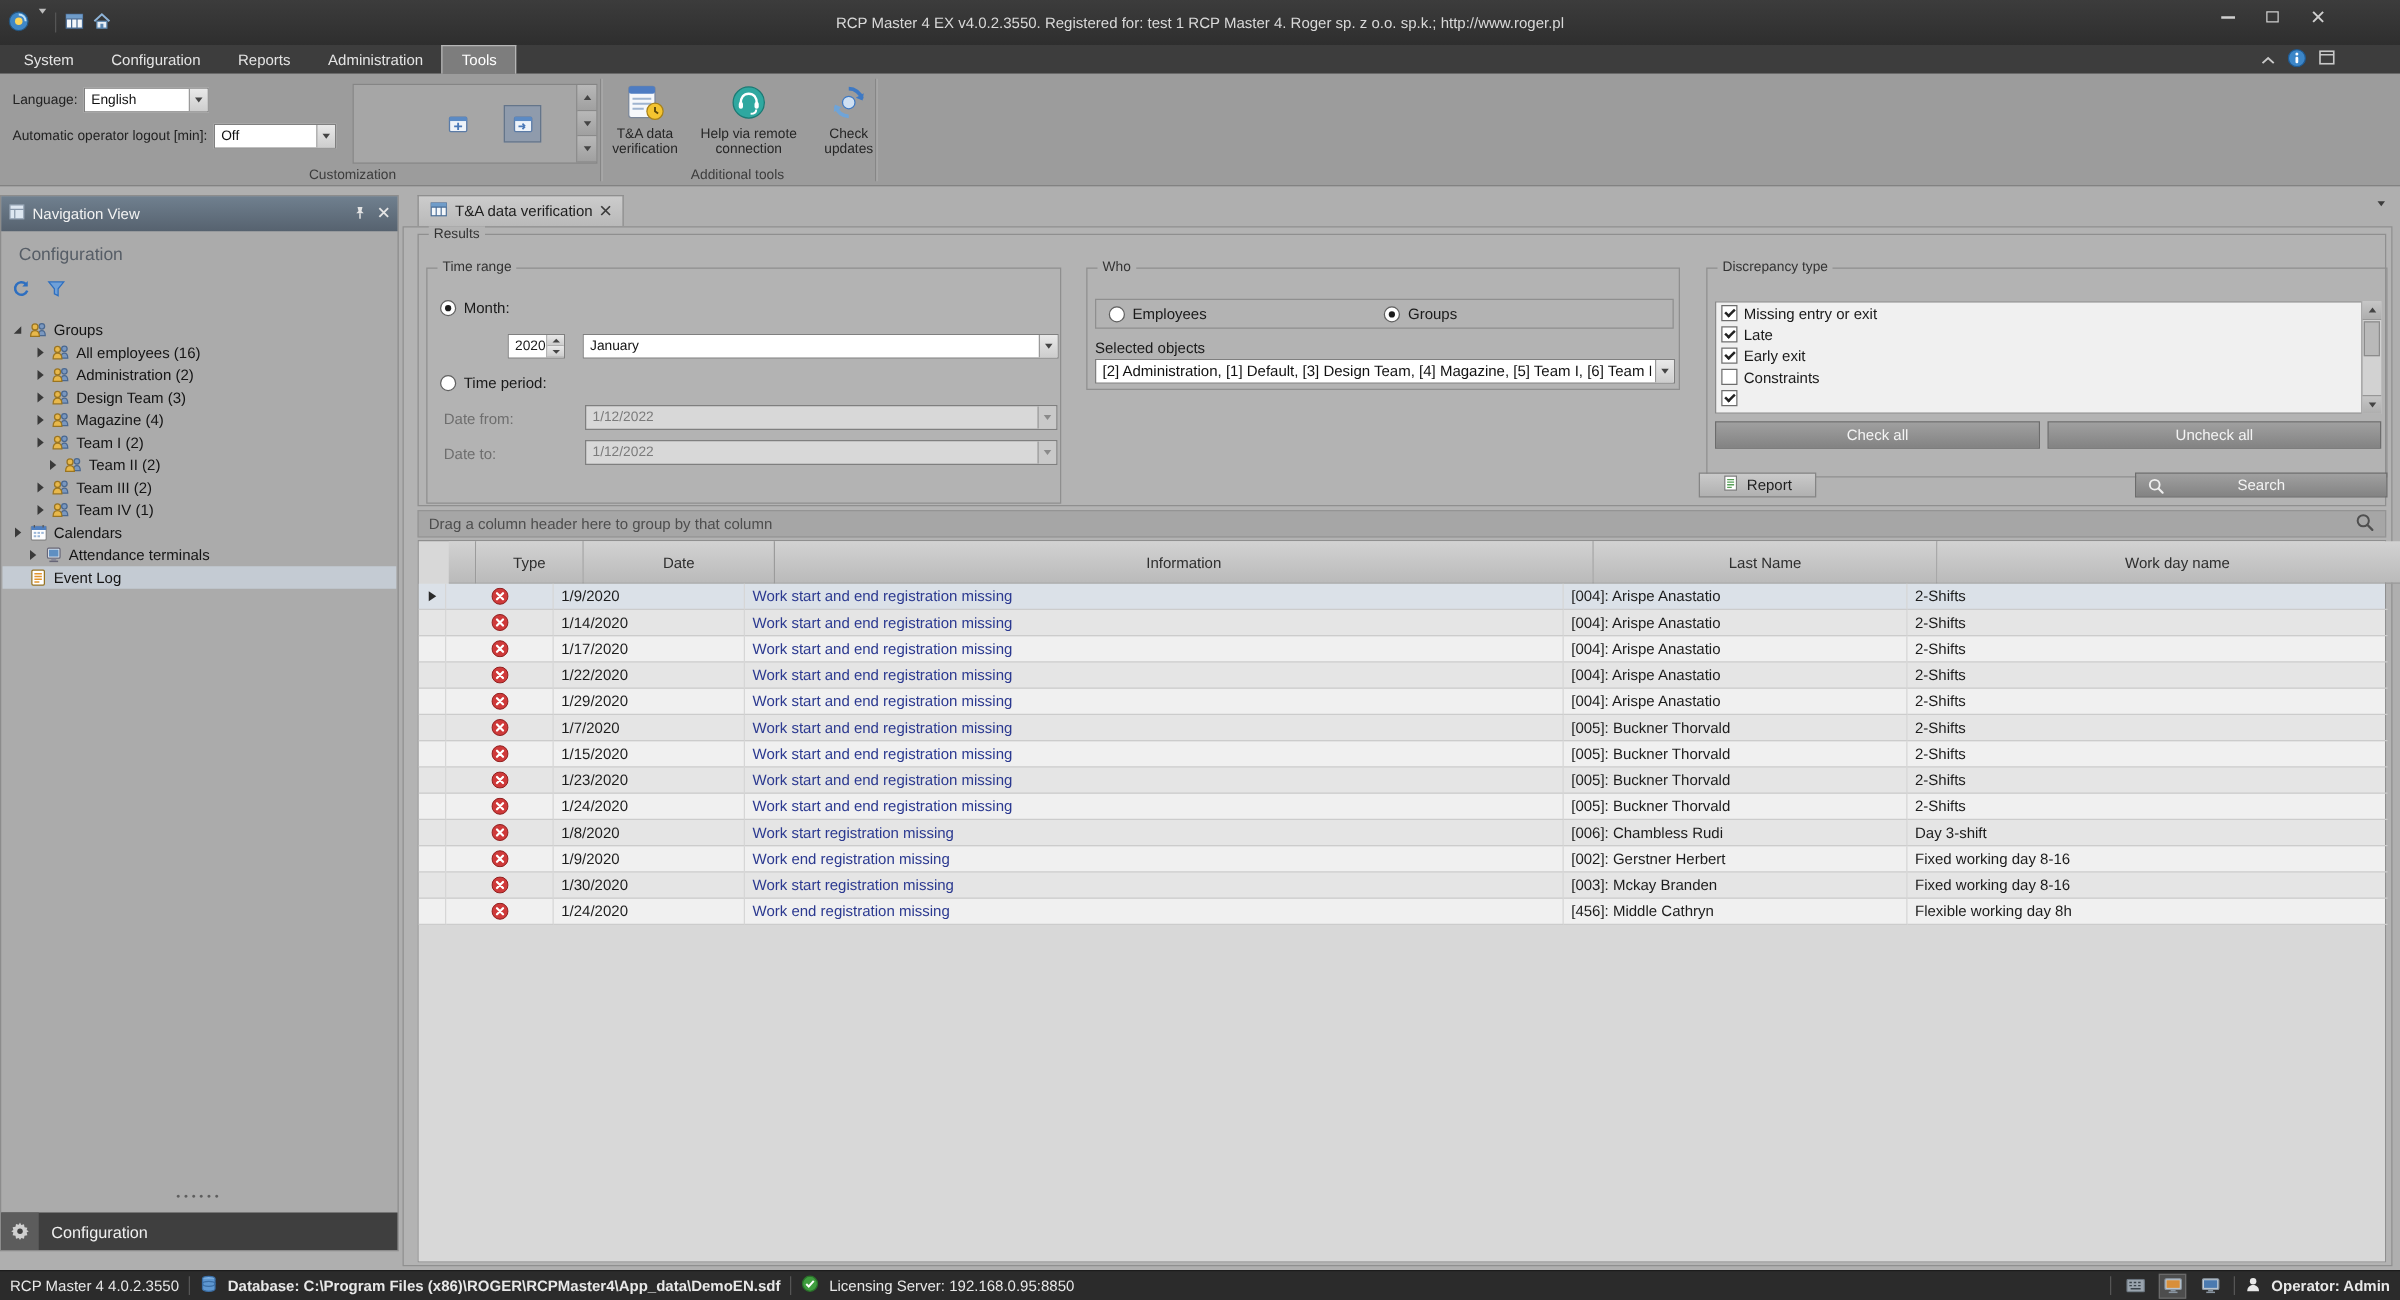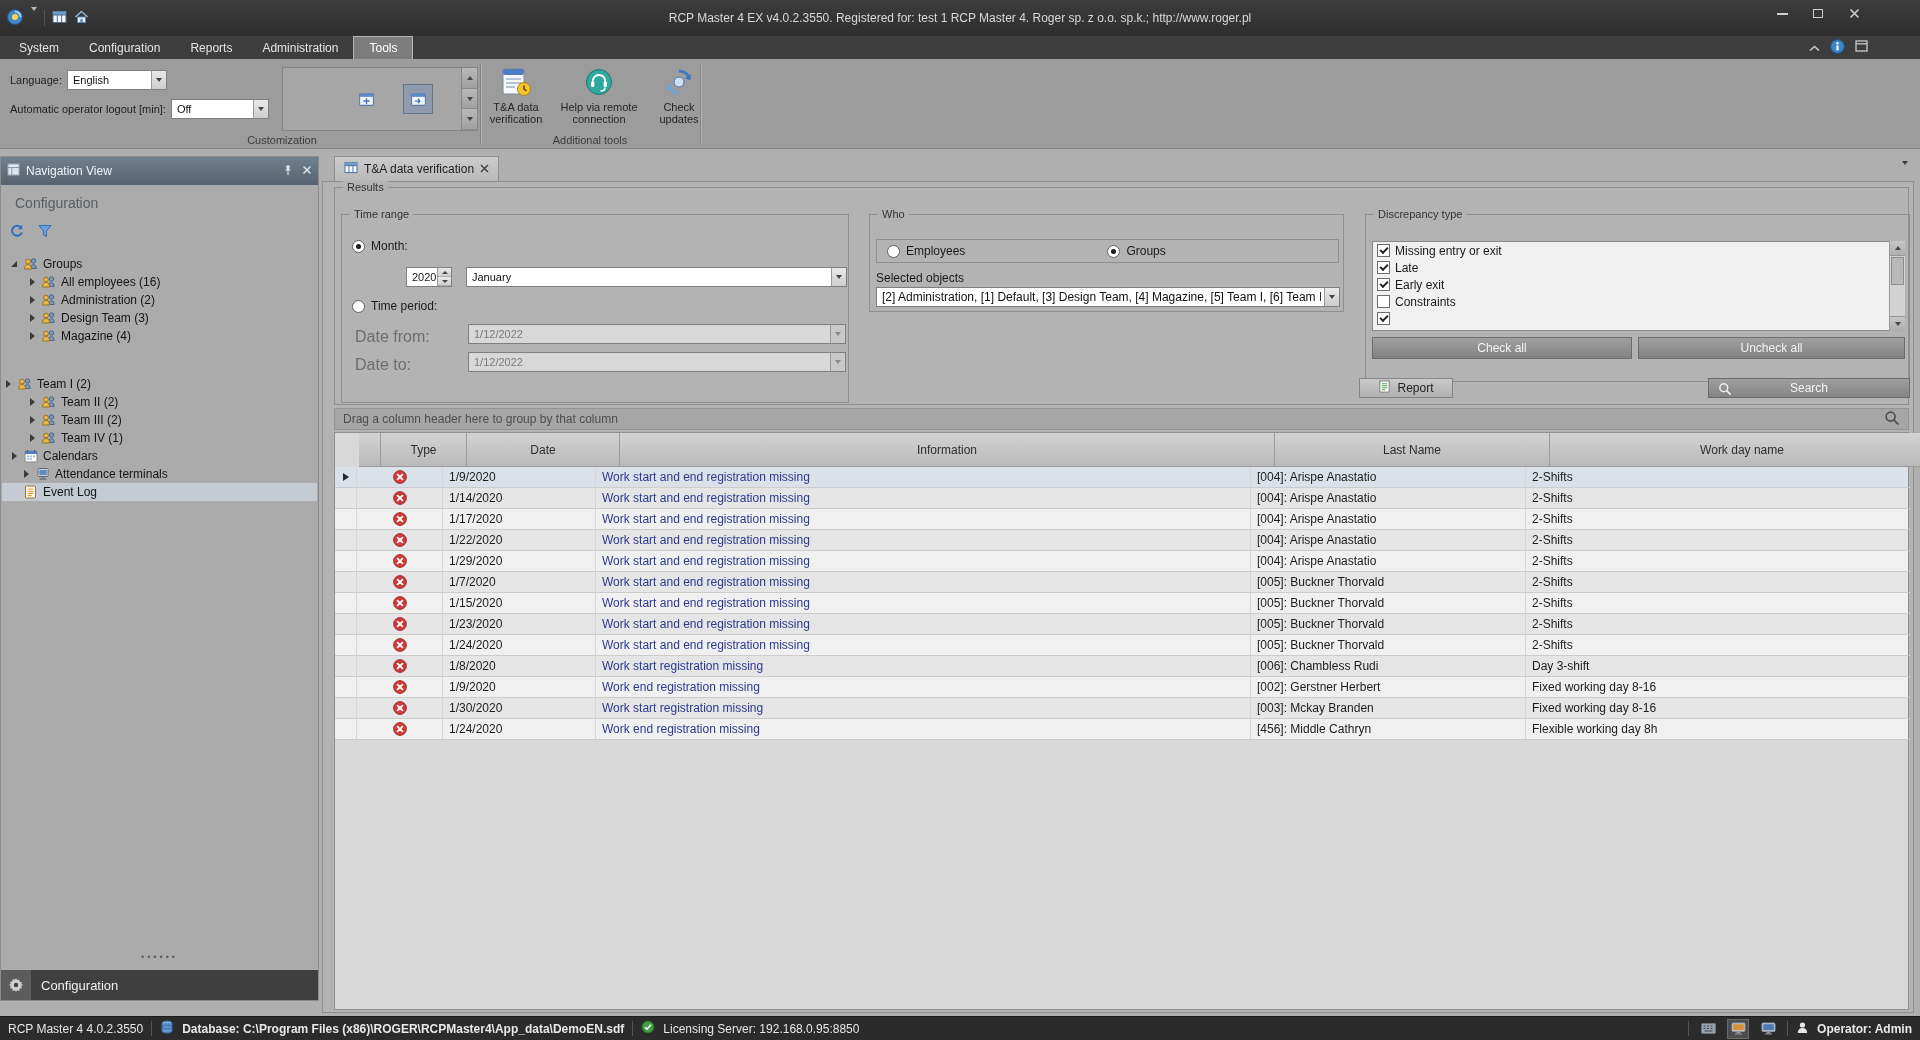--- a/index.html
+++ b/index.html
@@ -78,21 +78,21 @@
   .gb-legend { position:absolute; top:-7px; left:8px; background:#b3b3b3; padding:0 4px; font-size:11px; color:#333; }
 
   .results-box { left:11px; top:5px; width:1575px; height:218px; }
   .box-time { left:6px; top:26px; width:508px; height:189px; }
   .box-who { left:534px; top:26px; width:475px; height:98px; }
   .box-disc { left:1030px; top:26px; width:545px; height:168px; }
 
   .radio { width:13px; height:13px; border:1px solid #606060; border-radius:50%; background:#fff; position:relative; flex:0 0 auto; }
   .radio.selected::after { content:''; position:absolute; left:3px; top:3px; width:5px; height:5px; border-radius:50%; background:#1b1b1b; }
   .radio-row { position:absolute; display:flex; align-items:center; gap:6px; font-size:12px; color:#1a1a1a; }
-  .dim-label { position:absolute; font-size:16px; color:#6e6e6e; }
+  .dim-label { position:absolute; font-size:12px; color:#6e6e6e; }
 
   .spin { position:absolute; background:#fff; border:1px solid #7f7f7f; height:20px; display:flex; align-items:center; padding-left:5px; font-size:11px; }
   .spin-btns { position:absolute; right:0; top:0; bottom:0; width:14px; border-left:1px solid #9a9a9a; display:flex; flex-direction:column; }
   .spin-b { flex:1; background:linear-gradient(#e9e9e9,#cdcdcd); display:flex; align-items:center; justify-content:center; border-bottom:1px solid #b0b0b0; }
   .spin-b .arr-down, .spin-b .arr-up { border-left-width:3px; border-right-width:3px; border-top-width:3.5px; border-bottom-width:3.5px; }
 
   .who-strip { position:absolute; left:6px; top:24px; width:463px; height:24px; border:1px solid #8f8f8f; display:flex; align-items:center; }
   .sel-obj-label { position:absolute; left:6px; top:56px; font-size:12px; color:#1a1a1a; }
 
   .checklist { position:absolute; left:6px; top:26px; width:533px; height:90px; background:#f0f0f0; border:1px solid #8a8a8a; overflow:hidden; }
@@ -391,35 +391,35 @@
         <span class="ticon">
           <svg width="15" height="14" viewBox="0 0 15 14">
             <circle cx="10.5" cy="4" r="2.2" fill="#7a98c0" stroke="#4a6890"></circle>
             <path d="M7.8 11.5q0-4 2.7-4t2.7 4z" fill="#7a98c0" stroke="#4a6890"></path>
             <circle cx="5" cy="4.5" r="2.4" fill="#e8b84b" stroke="#9a7420"></circle>
             <path d="M1.5 12q0-4.5 3.5-4.5t3.5 4.5z" fill="#e8b84b" stroke="#9a7420"></path>
           </svg>
         </span>
         <span>Magazine (4)</span>
       </div>
-      <div class="tree-row" style=" margin-top: 30px;">
+      <div class="tree-row" style="padding-left: 24px;">
         <span class="expander">
           <span class="exp-closed"></span>
         </span>
         <span class="ticon">
           <svg width="15" height="14" viewBox="0 0 15 14">
             <circle cx="10.5" cy="4" r="2.2" fill="#7a98c0" stroke="#4a6890"></circle>
             <path d="M7.8 11.5q0-4 2.7-4t2.7 4z" fill="#7a98c0" stroke="#4a6890"></path>
             <circle cx="5" cy="4.5" r="2.4" fill="#e8b84b" stroke="#9a7420"></circle>
             <path d="M1.5 12q0-4.5 3.5-4.5t3.5 4.5z" fill="#e8b84b" stroke="#9a7420"></path>
           </svg>
         </span>
         <span>Team I (2)</span>
       </div>
-      <div class="tree-row" style="padding-left: 24px;">
+      <div class="tree-row" style="padding-left: 8px; margin-left: 26px;">
         <span class="expander">
           <span class="exp-closed"></span>
         </span>
         <span class="ticon">
           <svg width="15" height="14" viewBox="0 0 15 14">
             <circle cx="10.5" cy="4" r="2.2" fill="#7a98c0" stroke="#4a6890"></circle>
             <path d="M7.8 11.5q0-4 2.7-4t2.7 4z" fill="#7a98c0" stroke="#4a6890"></path>
             <circle cx="5" cy="4.5" r="2.4" fill="#e8b84b" stroke="#9a7420"></circle>
             <path d="M1.5 12q0-4.5 3.5-4.5t3.5 4.5z" fill="#e8b84b" stroke="#9a7420"></path>
           </svg>

